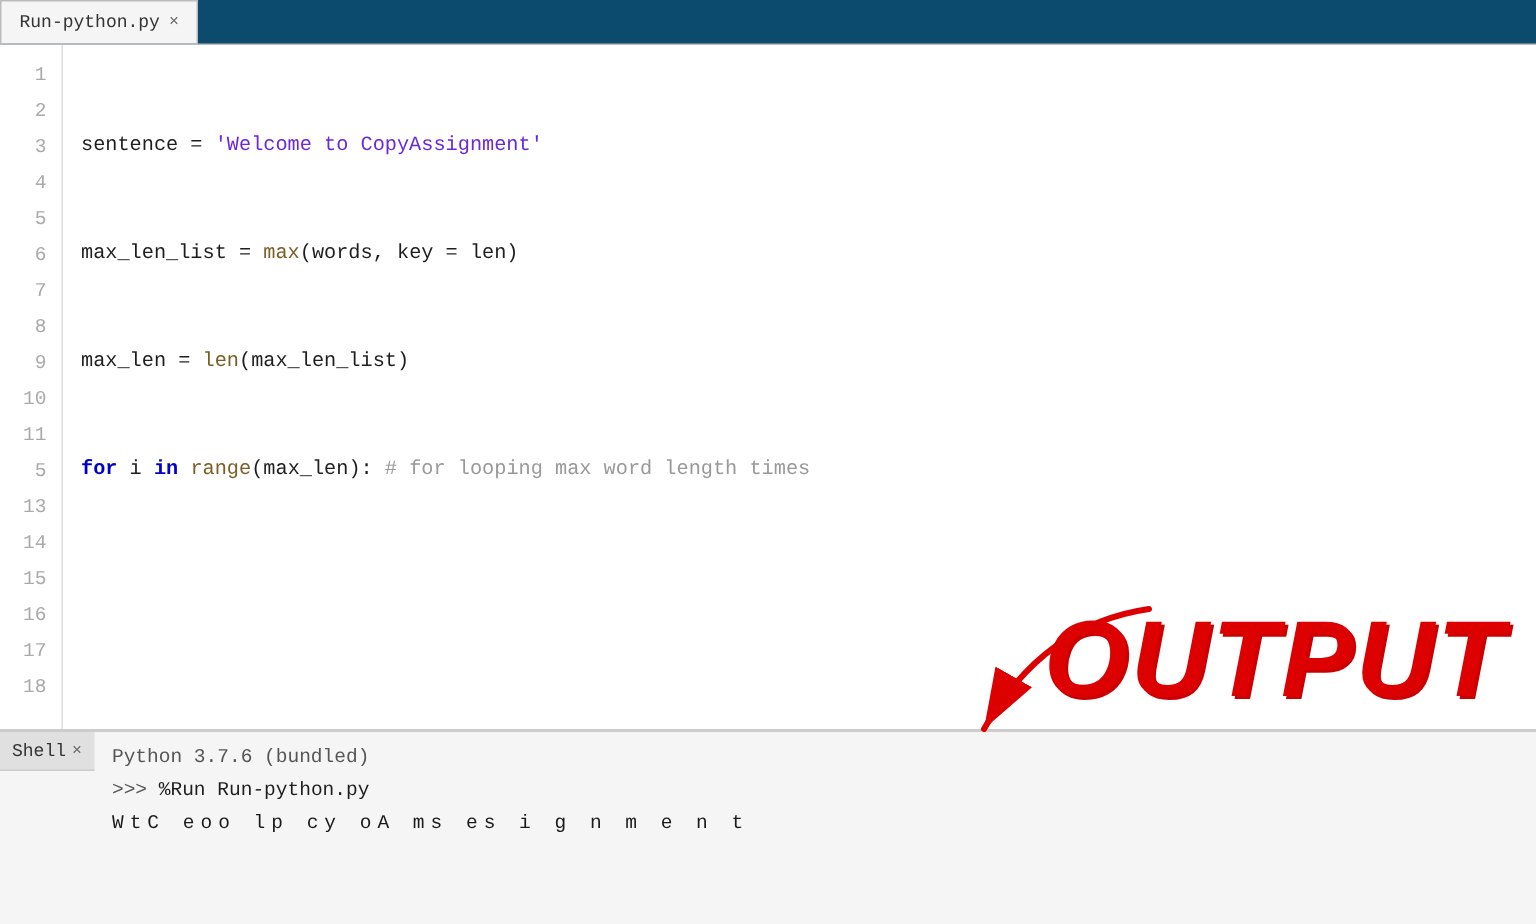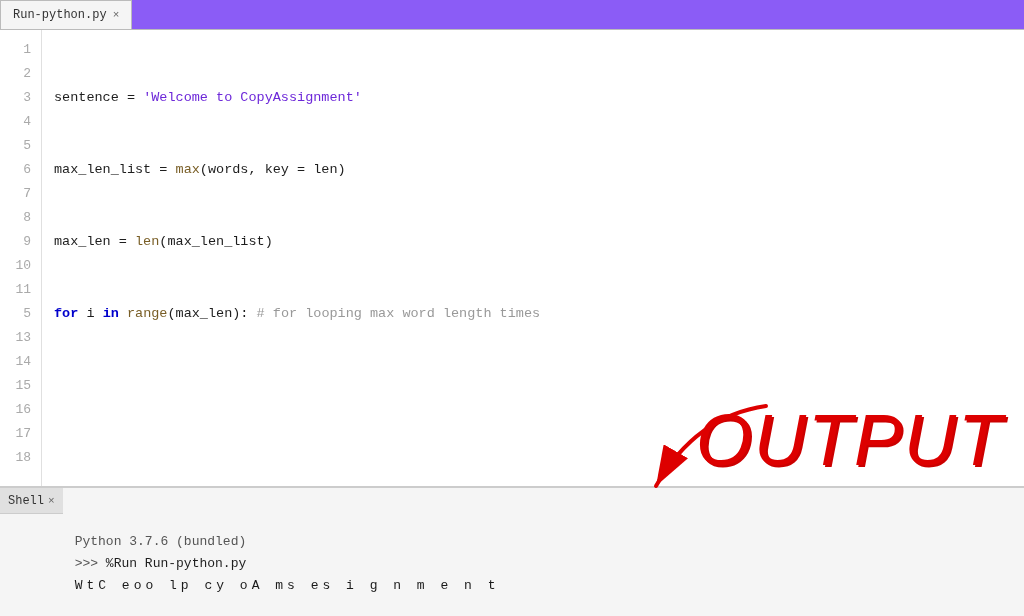--- a/index.html
+++ b/index.html
@@ -8,21 +8,21 @@
       background: #f5f5f5;
       width: 1024px;
       height: 616px;
       overflow: hidden;
       display: flex;
       flex-direction: column;
     }
 
     
     .tab-bar {
-      background: #8b5cf6;
+      background: #0c4a6e;
       display: flex;
       align-items: center;
       height: 30px;
       border-bottom: 1px solid #bbb;
     }
     .tab {
       background: #f5f5f5;
       border: 1px solid #bbb;
       border-bottom: none;
       padding: 4px 12px;
@@ -115,21 +115,20 @@
       font-size: 11px;
       color: #666;
     }
     .shell-content {
       flex: 1;
       padding: 6px 12px;
       font-size: 13px;
       color: #1e1e1e;
       line-height: 22px;
       overflow: hidden;
-      margin-top: 37px;
     }
     .shell-info { color: #555; }
     .shell-prompt { color: #555; }
     .shell-output { color: #1a1a1a; letter-spacing: 4px; font-size: 13px; }
 
     .editor-wrapper {
       position: relative;
       flex: 1;
       display: flex;
       flex-direction: column;
@@ -139,21 +138,21 @@
     .output-annotation {
       position: absolute;
       right: 20px;
       bottom: 10px;
       pointer-events: none;
       z-index: 10;
     }
     .output-text {
       font-family: 'Arial Black', sans-serif;
       font-size: 72px;
-      font-weight: 400;
+      font-weight: 700;
       color: #dd0000;
       font-style: italic;
       letter-spacing: 2px;
       line-height: 1;
       
       text-shadow: 2px 2px 0 #cc0000;
     }
     .arrow-svg {
       position: absolute;
       bottom: -40px;

